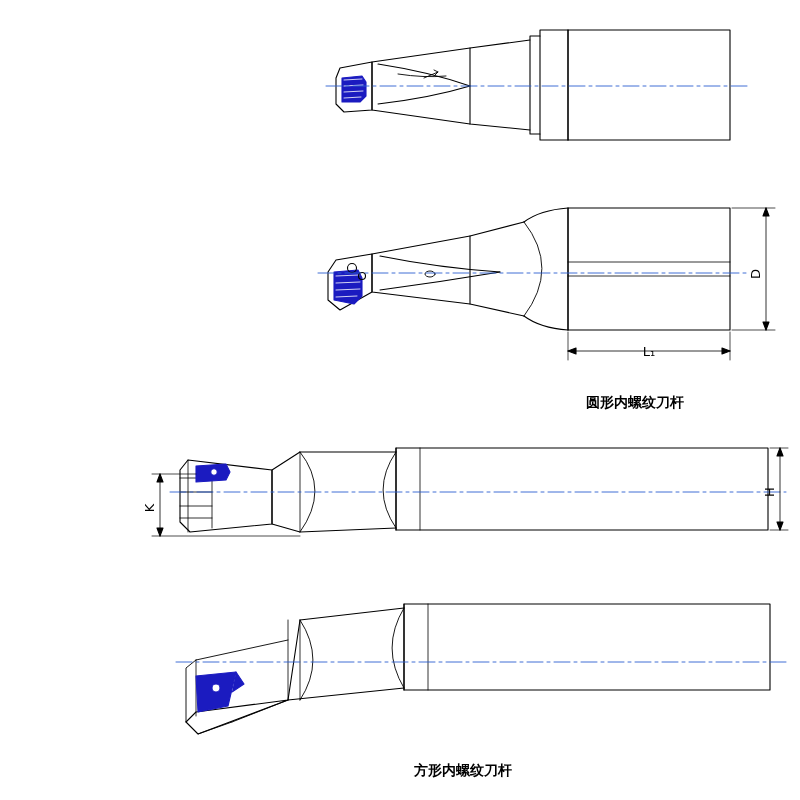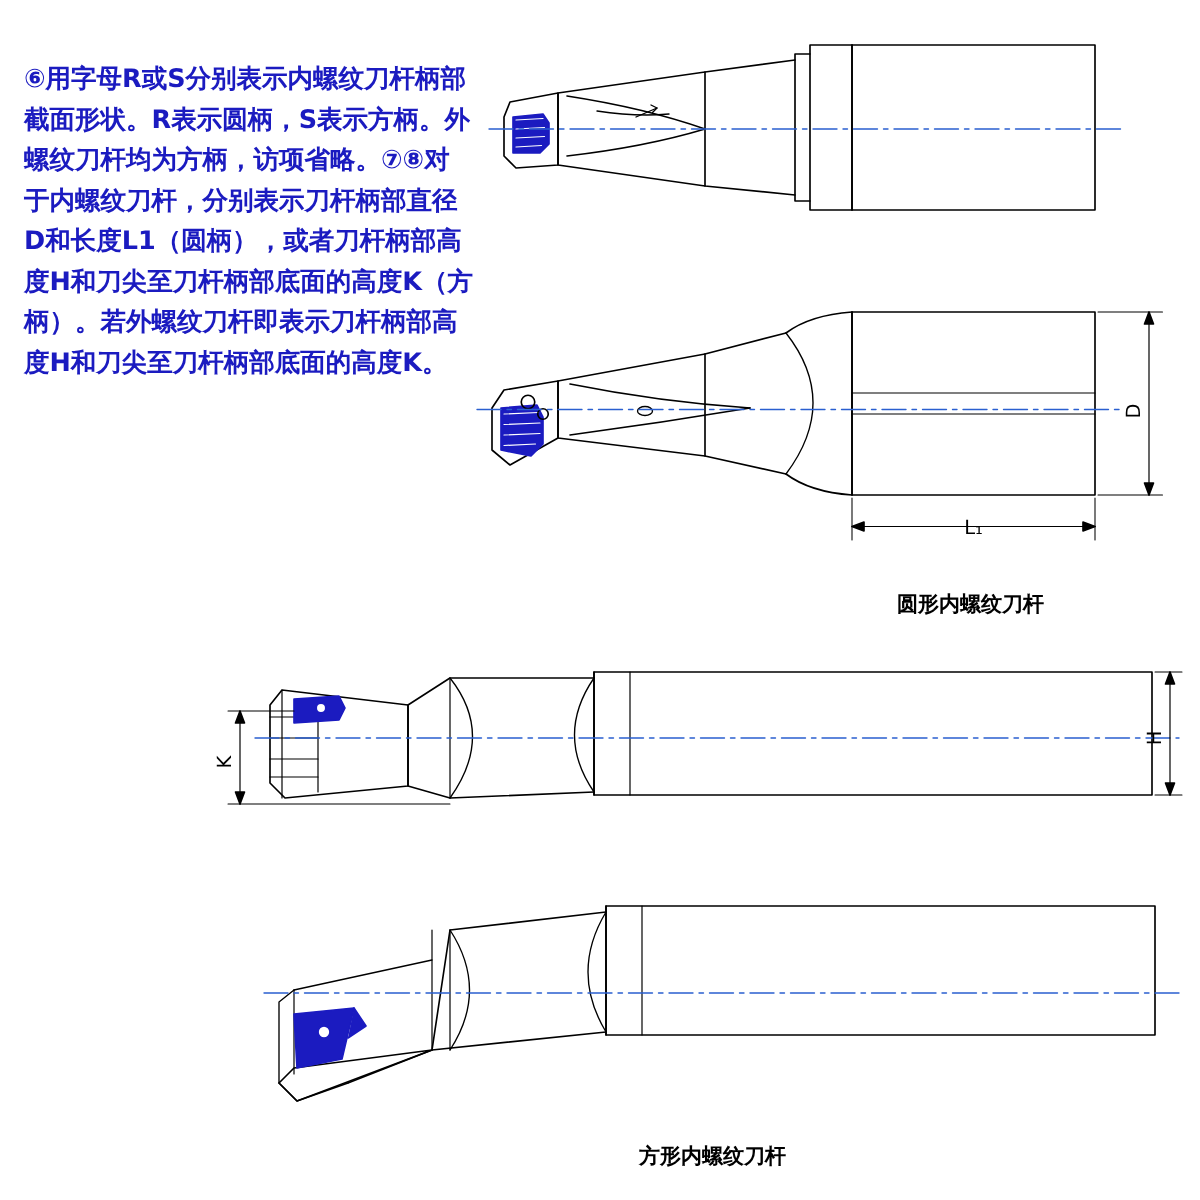--- a/index.html
+++ b/index.html
@@ -33,21 +33,20 @@
     white-space: pre-wrap;
     font-family: "DejaVu Sans", "Liberation Sans", sans-serif;
   }
   .caption {
     position: absolute;
     color: #000000;
     font-size: 14px;
     font-weight: bold;
     font-family: "DejaVu Sans", "Liberation Sans", sans-serif;
     white-space: nowrap;
-    margin-left: 12px;
   }
   .caption-round {
     left: 586px;
     top: 394px;
   }
   .caption-square {
     left: 414px;
     top: 762px;
   }
   svg.fig {
@@ -62,21 +61,20 @@
     font-family: "DejaVu Sans", "Liberation Sans", sans-serif;
     font-size: 13px;
     fill: #000;
   }
 </style>
 </head>
 <body>
 
 <div class="root">
 
-  <div class="desc-text">⑥用字母R或S分别表示内螺纹刀杆柄部截面形状。R表示圆柄，S表示方柄。外螺纹刀杆均为方柄，访项省略。⑦⑧对于内螺纹刀杆，分别表示刀杆柄部直径D和长度L1（圆柄），或者刀杆柄部高度H和刀尖至刀杆柄部底面的高度K（方柄）。若外螺纹刀杆即表示刀杆柄部高度H和刀尖至刀杆柄部底面的高度K。</div>
 
   <svg class="fig" viewBox="0 0 800 800" xmlns="http://www.w3.org/2000/svg">
     <g fill="none" stroke="#000" stroke-width="1.1" stroke-linejoin="round" stroke-linecap="round">
 
       <g>
 
         <path d="M568,30 L730,30 L730,140 L568,140 Z"></path>
         <path d="M568,30 L568,140"></path>
 
         <path d="M568,30 L540,30 L540,140 L568,140"></path>

